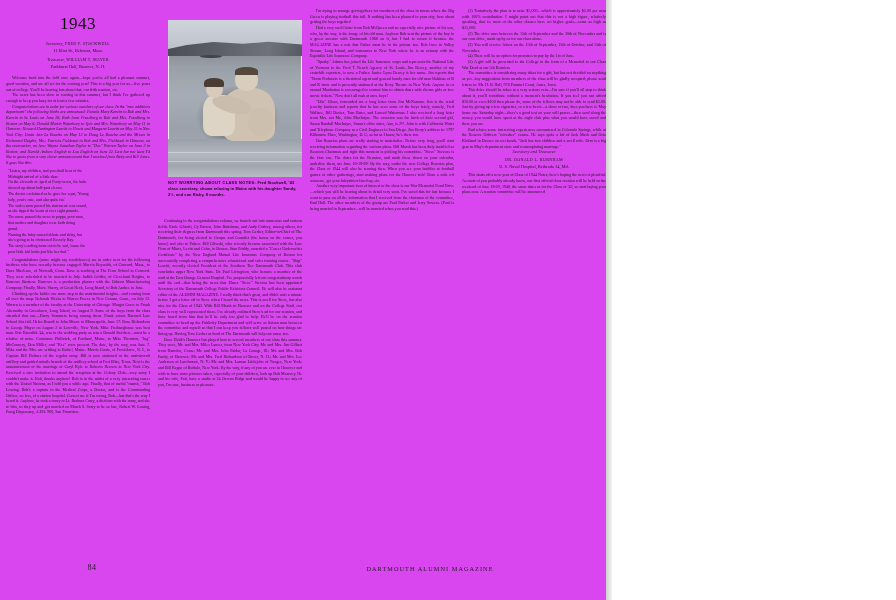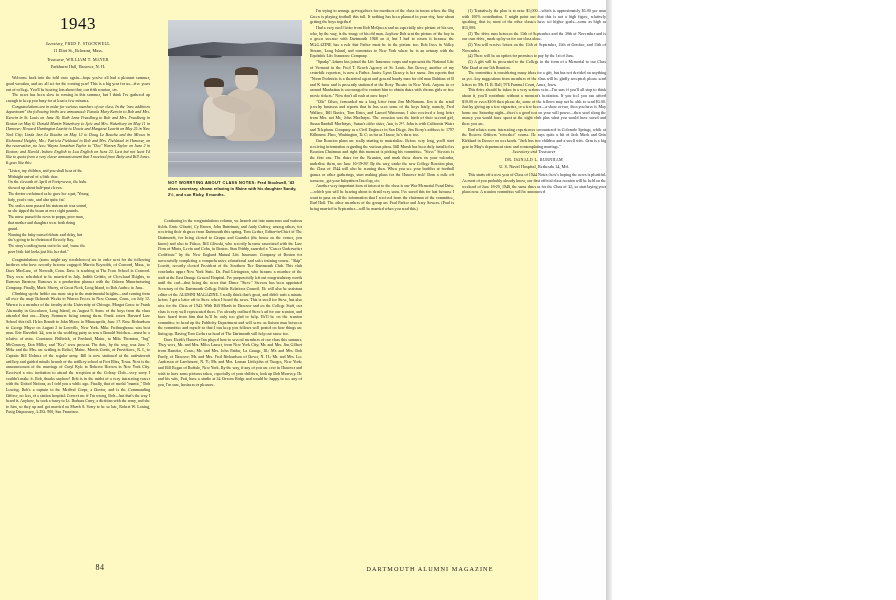--- a/index.html
+++ b/index.html
@@ -6,22 +6,22 @@
   body{
     width:896px;height:600px;overflow:hidden;
     background:#ffffff;
     font-family:"Liberation Serif", serif;
     color:#1b1b1b;
   }
   .page{position:relative;width:896px;height:600px;background:#fefefe;}
 
   
   .left-page{
-    position:absolute;left:0;top:0;width:538px;height:600px;
-    background:#fef9c3;
+    position:absolute;left:0;top:0;width:606px;height:600px;
+    background:#d946ef;
     padding:0;
   }
   .col{
     position:absolute;top:8px;width:144px;height:536px;
     overflow:hidden;
     font-size:4.05px;line-height:1.40;
     text-align:justify;
     hyphens:auto;
   }
   .c1{left:6px;}
@@ -85,21 +85,21 @@
   .caption{
     position:absolute;left:168px;top:180px;width:136px;
     font-family:"Liberation Sans",sans-serif;
     font-size:3.9px;line-height:1.55;letter-spacing:.1px;
     color:#111;font-weight:700;
   }
   .caption .hdr{letter-spacing:.4px;}
 
   
   .folio-left{
-    position:absolute;left:80px;top:563px;width:40px;text-align:center;
+    position:absolute;left:72px;top:563px;width:40px;text-align:center;
     font-size:8px;letter-spacing:.5px;color:#222;
   }
   .mag-name{
     position:absolute;left:300px;top:565px;width:260px;
     font-size:6.2px;letter-spacing:1.1px;color:#222;text-align:center;
   }
 
   
   .gutter{position:absolute;left:606px;top:0;width:6px;height:600px;
     background:linear-gradient(90deg,#cfcfcf,#f2f2f2);}

